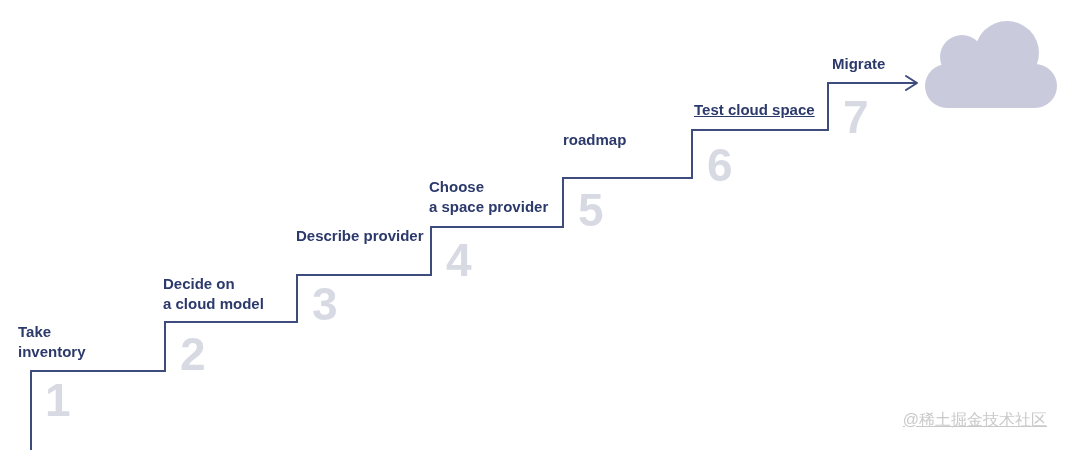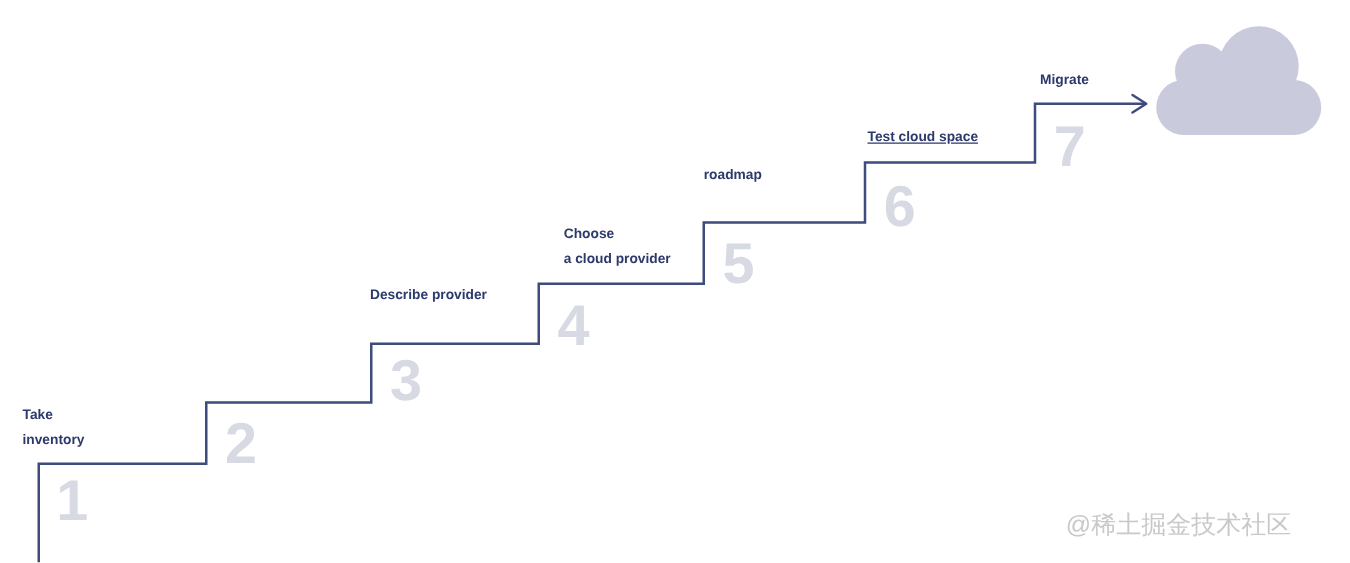--- a/index.html
+++ b/index.html
@@ -17,42 +17,43 @@
     overflow:hidden;
     background:var(--background);
     font-family:"Liberation Sans", sans-serif;
   }
   .stairs-svg{position:absolute;left:0;top:0;width:1080px;height:450px;}
   .stair-path{fill:none;stroke:var(--line);stroke-width:2;}
   .arrow-head{fill:none;stroke:var(--line);stroke-width:2;stroke-linecap:round;stroke-linejoin:round;}
   .cloud-shape{fill:var(--cloud);stroke:none;}
   .step-label{
     position:absolute;
-    font-size:11px;line-height:20px;font-weight:600;
+    font-size:15px;line-height:20px;font-weight:600;
     color:var(--text);
     white-space:nowrap;
   }
   .step-label span{display:block;}
   .step-number{
     position:absolute;
     font-size:46px;line-height:1;font-weight:700;
     color:var(--number);
   }
   .watermark{
     position:absolute;
-    right:47px;top:407px;
-    font-size:20px;line-height:26px;font-weight:400;
+    right:33px;top:407px;
+    font-size:16px;line-height:26px;font-weight:400;
     color:var(--watermark);
     white-space:nowrap;
+    text-decoration:underline;
   }
   
   .lbl-1{left:18px;top:322px;}   .num-1{left:45px;top:377px;}
   .lbl-2{left:163px;top:274px;}  .num-2{left:180px;top:331px;}
   .lbl-3{left:296px;top:226px;}  .num-3{left:312px;top:281px;}
-  .lbl-4{left:451px;top:177px;}  .num-4{left:446px;top:237px;}
+  .lbl-4{left:429px;top:177px;}  .num-4{left:446px;top:237px;}
   .lbl-5{left:563px;top:130px;}  .num-5{left:578px;top:187px;}
   .lbl-6{left:694px;top:100px;text-decoration:underline;}  .num-6{left:707px;top:142px;}
   .lbl-7{left:832px;top:54px;}   .num-7{left:843px;top:94px;}
 </style>
 </head>
 <body>
 
 <div class="canvas">
 
   <svg class="stairs-svg" viewBox="0 0 1080 450" aria-hidden="true">
@@ -64,30 +65,34 @@
       <rect class="cloud-shape" x="925" y="64" width="132" height="44" rx="22"></rect>
     </g>
   </svg>
 
   <div class="step-label lbl-1">
     <span>Take</span>
     <span>inventory</span>
   </div>
   <div class="step-number num-1">1</div>
 
+  <div class="step-label lbl-2">
+    <span>Decide on</span>
+    <span>a cloud model</span>
+  </div>
   <div class="step-number num-2">2</div>
 
   <div class="step-label lbl-3">
     <span>Describe provider</span>
   </div>
   <div class="step-number num-3">3</div>
 
   <div class="step-label lbl-4">
     <span>Choose</span>
-    <span>a cloud provider</span>
+    <span>a space provider</span>
   </div>
   <div class="step-number num-4">4</div>
 
   <div class="step-label lbl-5">
     <span>roadmap</span>
   </div>
   <div class="step-number num-5">5</div>
 
   <div class="step-label lbl-6">
     <span>Test cloud space</span>

